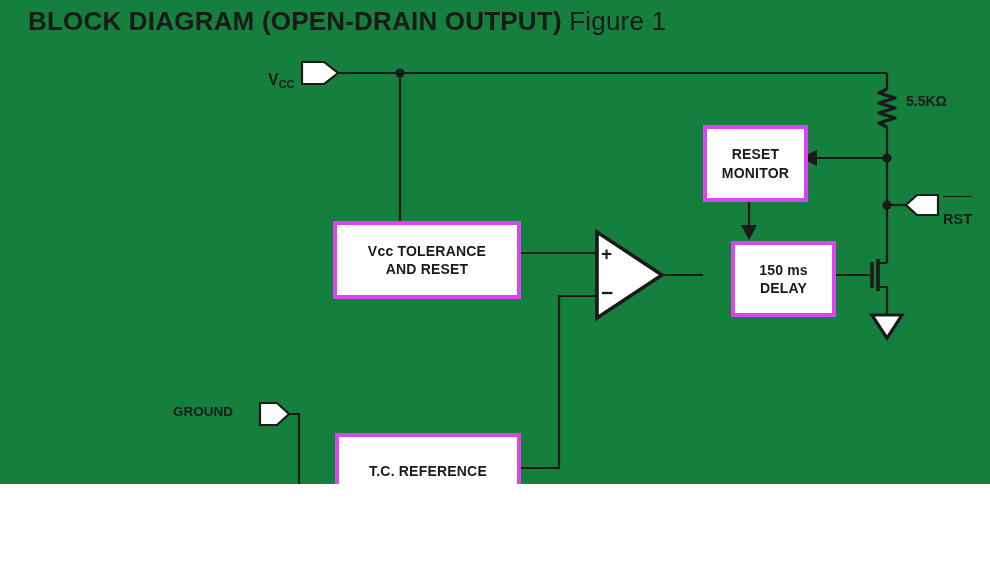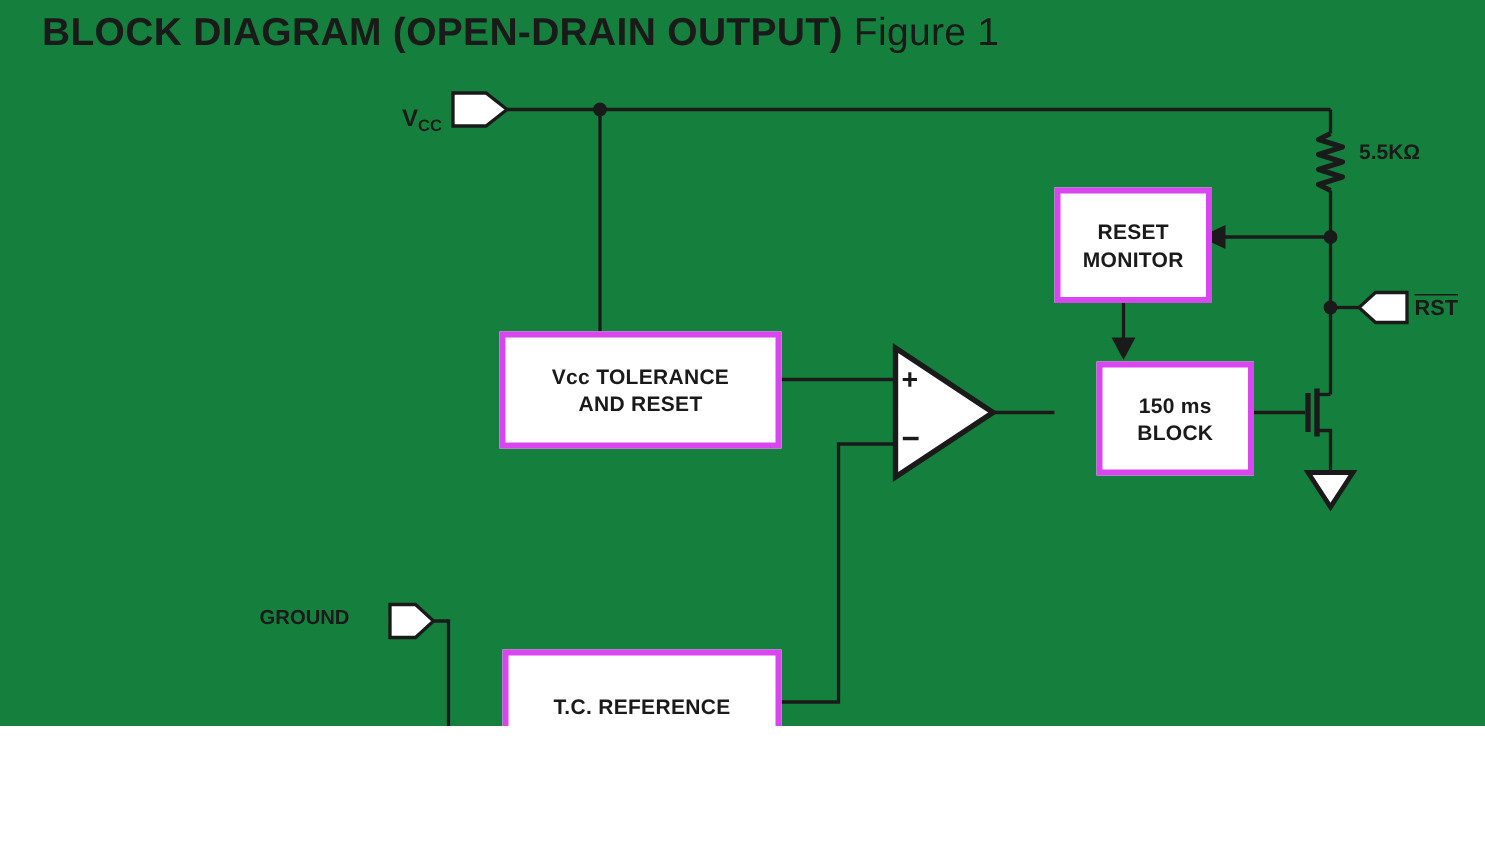--- a/index.html
+++ b/index.html
@@ -16,21 +16,21 @@
   .box{
     position:absolute;border:4px solid #d946ef;background:#ffffff;
     display:flex;flex-direction:column;align-items:center;justify-content:center;
     font-size:14px;font-weight:700;line-height:1.3;text-align:center;letter-spacing:.2px;
   }
   .lbl{position:absolute;font-weight:700;white-space:nowrap;}
   .lbl-vcc{left:268px;top:61px;font-size:16px;margin-top:10px;}
   .lbl-vcc .sub{font-size:11px;vertical-align:-3px;letter-spacing:0;}
   .lbl-ground{left:173px;top:404px;font-size:13.5px;}
   .lbl-res{left:906px;top:93px;font-size:14px;}
-  .lbl-rst{left:943px;top:196px;font-size:14.5px;border-top:1.6px solid #1a1a1a;padding-top:1px;}
+  .lbl-rst{left:943px;top:196px;font-size:14.5px;border-top:1.6px solid #1a1a1a;padding-top:14px;}
   .opamp-sign{position:absolute;font-weight:700;}
   .sign-plus{left:601px;top:243px;font-size:19px;}
   .sign-minus{left:601px;top:281px;font-size:21px;}
 </style>
 </head>
 <body>
 
 <div class="stage">
 
   <div class="title">
@@ -86,21 +86,21 @@
     <span>MONITOR</span>
   </div>
 
   <div class="box" style="left:333px;top:221px;width:180px;height:70px;">
     <span>Vcc TOLERANCE</span>
     <span>AND RESET</span>
   </div>
 
   <div class="box" style="left:703px;top:241px;width:97px;height:68px;margin-left:28px;">
     <span>150 ms</span>
-    <span>BLOCK</span>
+    <span>DELAY</span>
   </div>
 
   <div class="box" style="left:335px;top:433px;width:178px;height:69px;">
     <span>T.C. REFERENCE</span>
   </div>
 
   <div class="opamp-sign sign-plus">+</div>
   <div class="opamp-sign sign-minus">−</div>
 
   <div class="lbl lbl-vcc"><span>V</span><span class="sub">CC</span></div>

